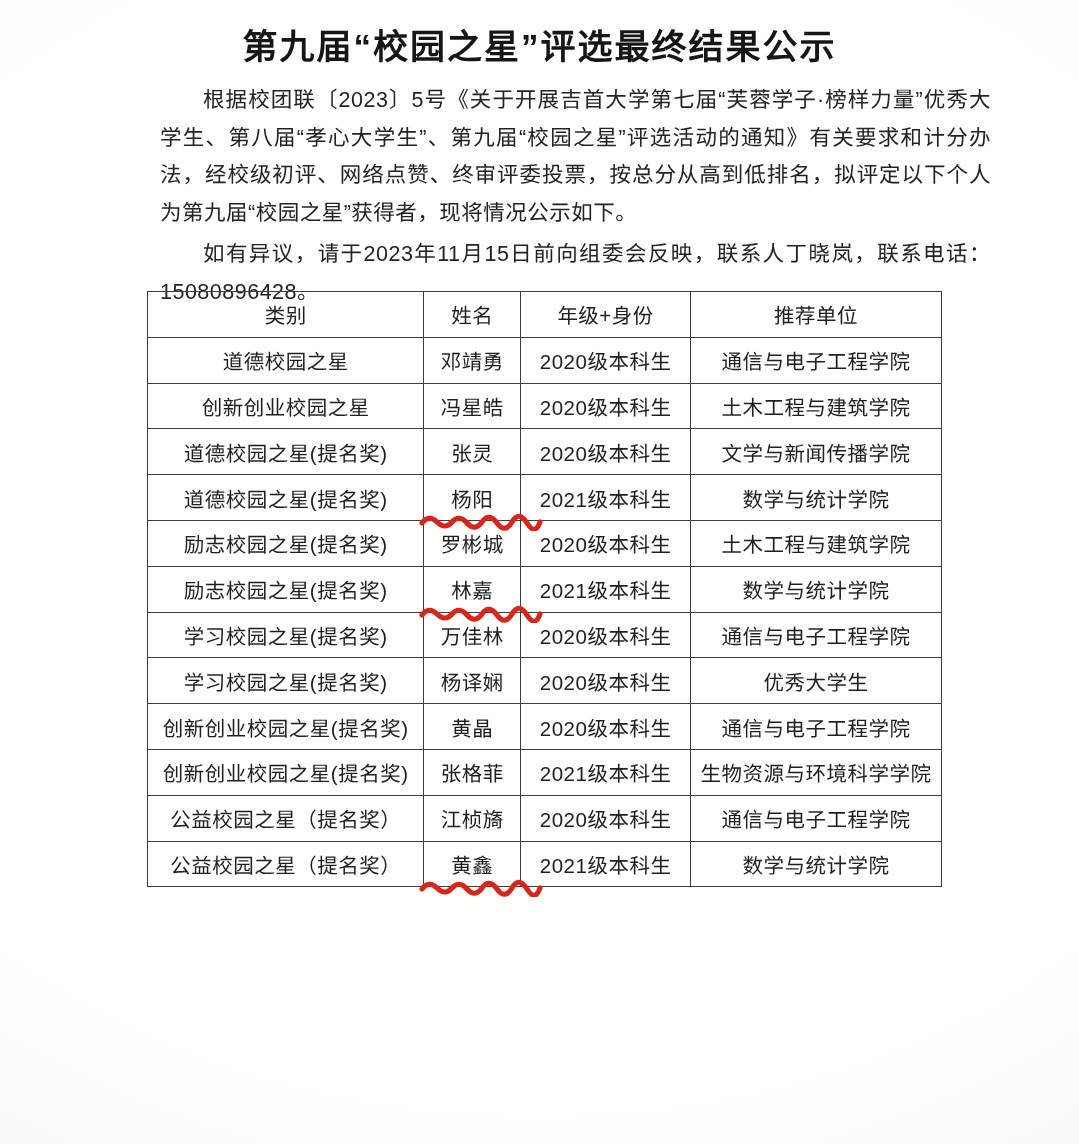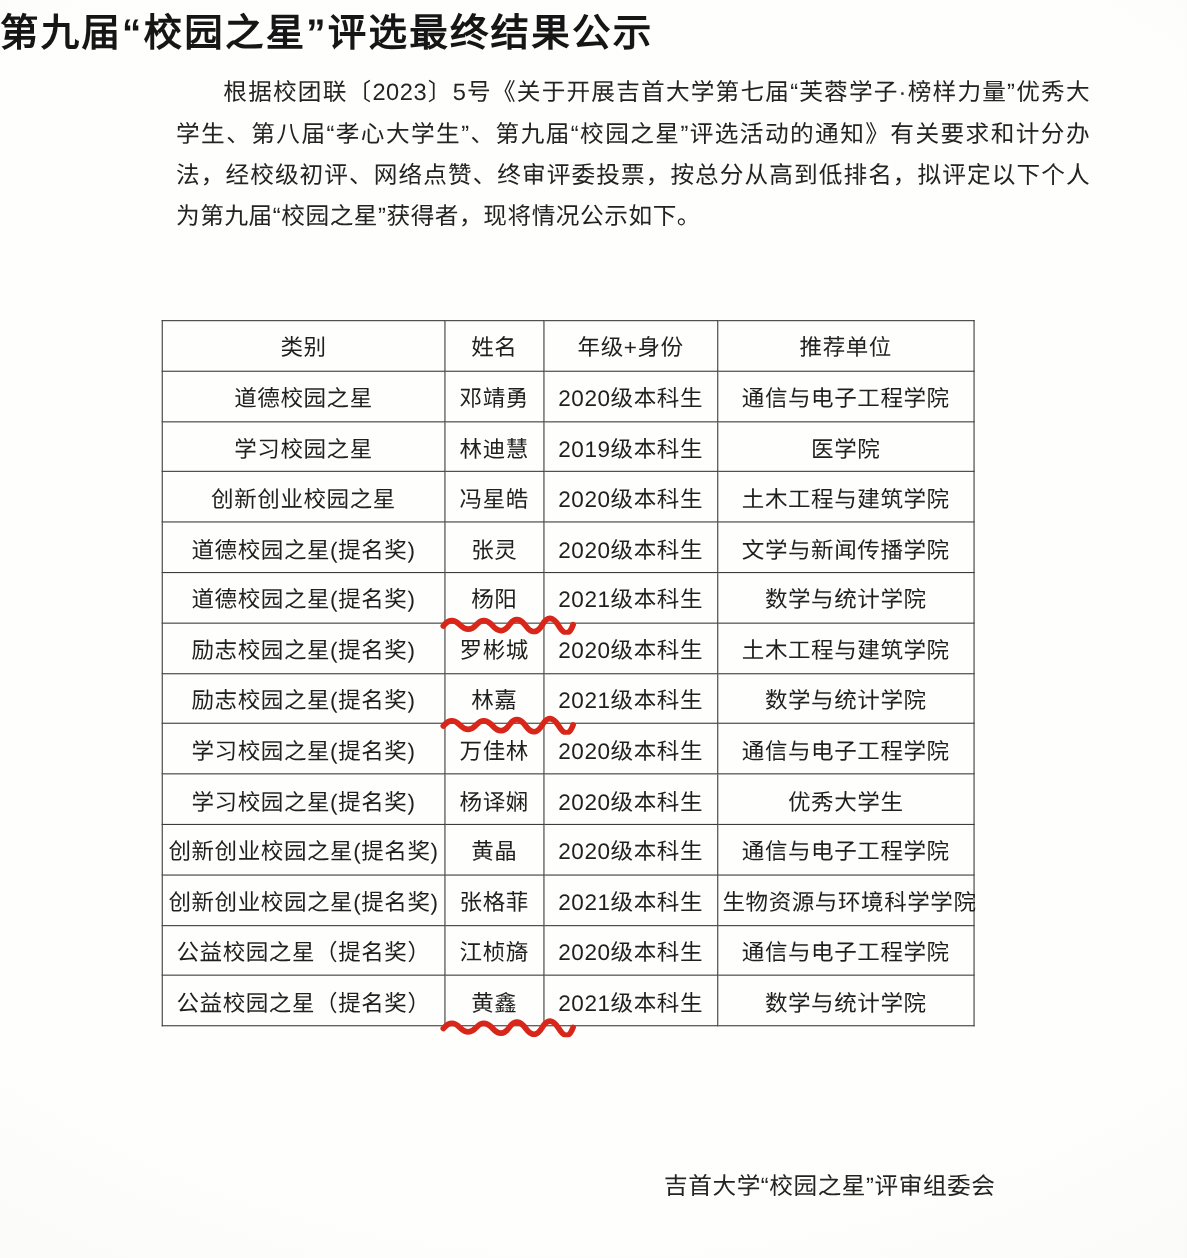--- a/index.html
+++ b/index.html
@@ -7,35 +7,35 @@
     width:1079px;height:1144px;overflow:hidden;
     font-family:"Liberation Sans","DejaVu Sans",sans-serif;
     background:#f2f2f0;
   }
   .page{
     position:relative;width:1079px;height:1144px;
     background:radial-gradient(130% 95% at 50% 45%, #fefefd 55%, #f3f3f1 100%);
     color:#222;
   }
   .title{
-    margin:0;padding-top:10px;
-    text-align:left;
+    margin:0;padding-top:26px;
+    text-align:center;
     font-size:35px;line-height:42px;font-weight:700;
     letter-spacing:2px;color:#161616;
   }
   .para{
     margin:4px 88px 0 160px;
     font-size:21.5px;line-height:37.5px;
     text-indent:2em;text-align:justify;
     color:#232323;letter-spacing:0.5px;
   }
   .para.first{margin-top:14px;}
   table.results{
     border-collapse:collapse;table-layout:fixed;
-    position:absolute;left:147px;top:291px;width:739px;
+    position:absolute;left:147px;top:291px;width:795px;
     background:transparent;
     padding-left:46px;
   }
   table.results th, table.results td{
     border:1.5px solid #3d3d3d;
     height:44.8px;padding:0 4px;
     text-align:center;vertical-align:middle;
     font-size:20.5px;font-weight:400;color:#1f1f1f;
     letter-spacing:0.5px;
     overflow:visible;white-space:nowrap;
@@ -57,20 +57,21 @@
   }
 </style>
 </head>
 <body>
 
 <div class="page">
 
   <h1 class="title">第九届“校园之星”评选最终结果公示</h1>
 
   <p class="para first">根据校团联〔2023〕5号《关于开展吉首大学第七届“芙蓉学子·榜样力量”优秀大学生、第八届“孝心大学生”、第九届“校园之星”评选活动的通知》有关要求和计分办法，经校级初评、网络点赞、终审评委投票，按总分从高到低排名，拟评定以下个人为第九届“校园之星”获得者，现将情况公示如下。</p>
+  <p class="para">如有异议，请于2023年11月15日前向组委会反映，联系人丁晓岚，联系电话：15080896428。</p>
 
   <table class="results">
     <colgroup>
       <col style="width:34.8%">
       <col style="width:12.2%">
       <col style="width:21.4%">
       <col style="width:31.6%">
     </colgroup>
     <thead>
       <tr>
@@ -79,26 +80,20 @@
         <th>年级+身份</th>
         <th>推荐单位</th>
       </tr>
     </thead>
     <tbody id="table-body">
         <tr>
           <td>道德校园之星</td>
           <td class="name-cell">邓靖勇</td>
           <td>2020级本科生</td>
           <td>通信与电子工程学院</td>
-        </tr>
-        <tr>
-          <td>学习校园之星</td>
-          <td class="name-cell">林迪慧</td>
-          <td>2019级本科生</td>
-          <td>医学院</td>
         </tr>
         <tr>
           <td>创新创业校园之星</td>
           <td class="name-cell">冯星皓</td>
           <td>2020级本科生</td>
           <td>土木工程与建筑学院</td>
         </tr>
         <tr>
           <td>道德校园之星(提名奖)</td>
           <td class="name-cell">张灵</td>
@@ -161,16 +156,15 @@
           <td>公益校园之星（提名奖）</td>
           <td class="name-cell">黄鑫<svg class="squiggle" viewBox="0 0 128 20">
               <path d="M4,12 Q11,3 19,11 T34,11 T49,12 T64,11 T79,12 T94,11 T109,12 T122,11" fill="none" stroke="#d8271a" stroke-width="5.2" stroke-linecap="round" stroke-linejoin="round"></path>
             </svg></td>
           <td>2021级本科生</td>
           <td>数学与统计学院</td>
         </tr>
       </tbody>
   </table>
 
-  <div class="sig">吉首大学“校园之星”评审组委会</div>
   <div class="date">2023年11月10日</div>
 
 </div>
 
 </body></html>

